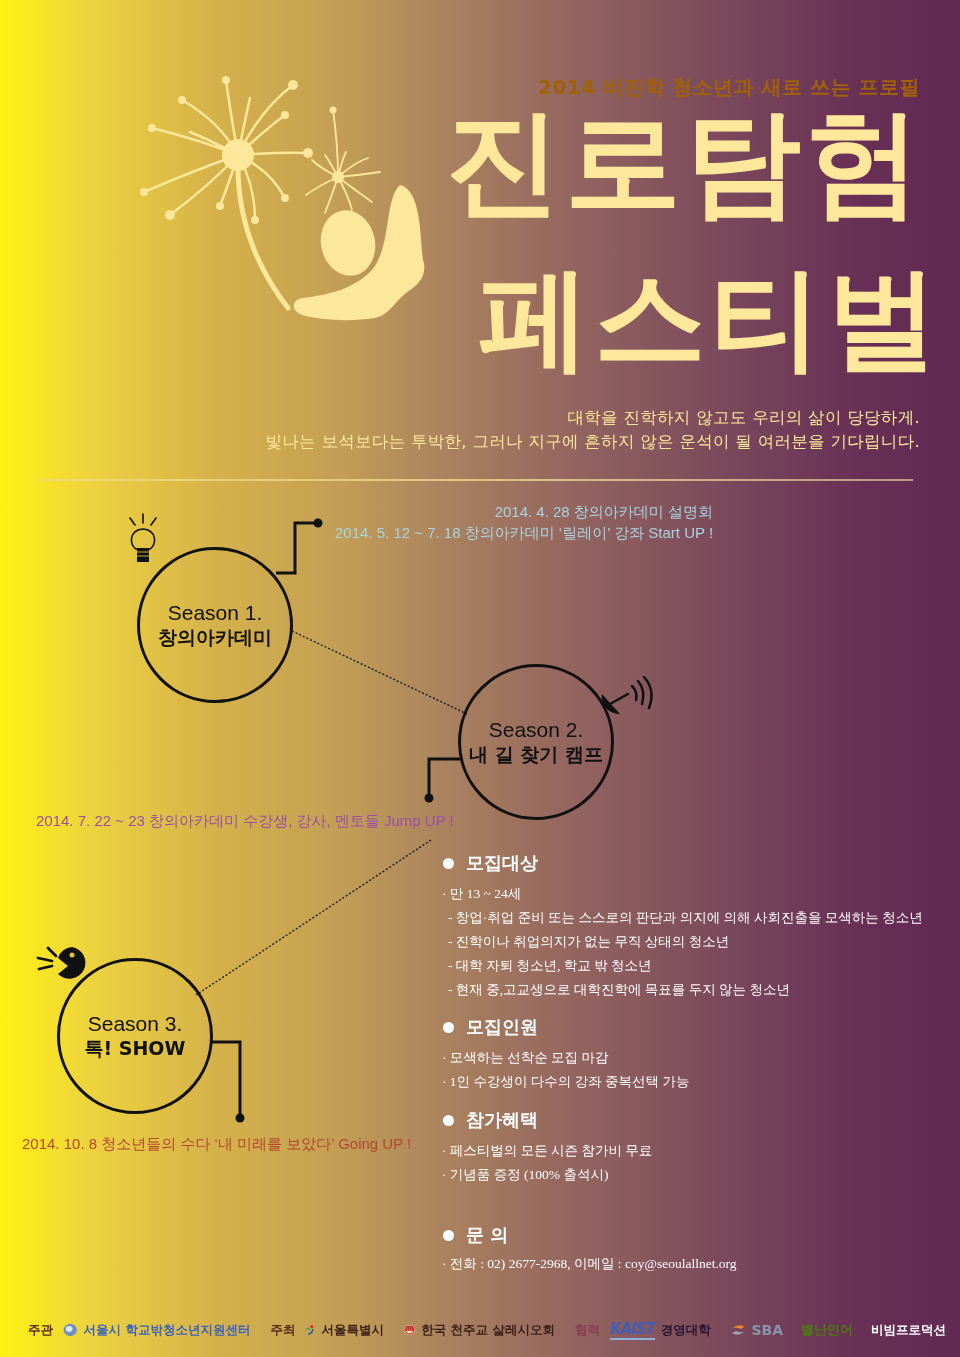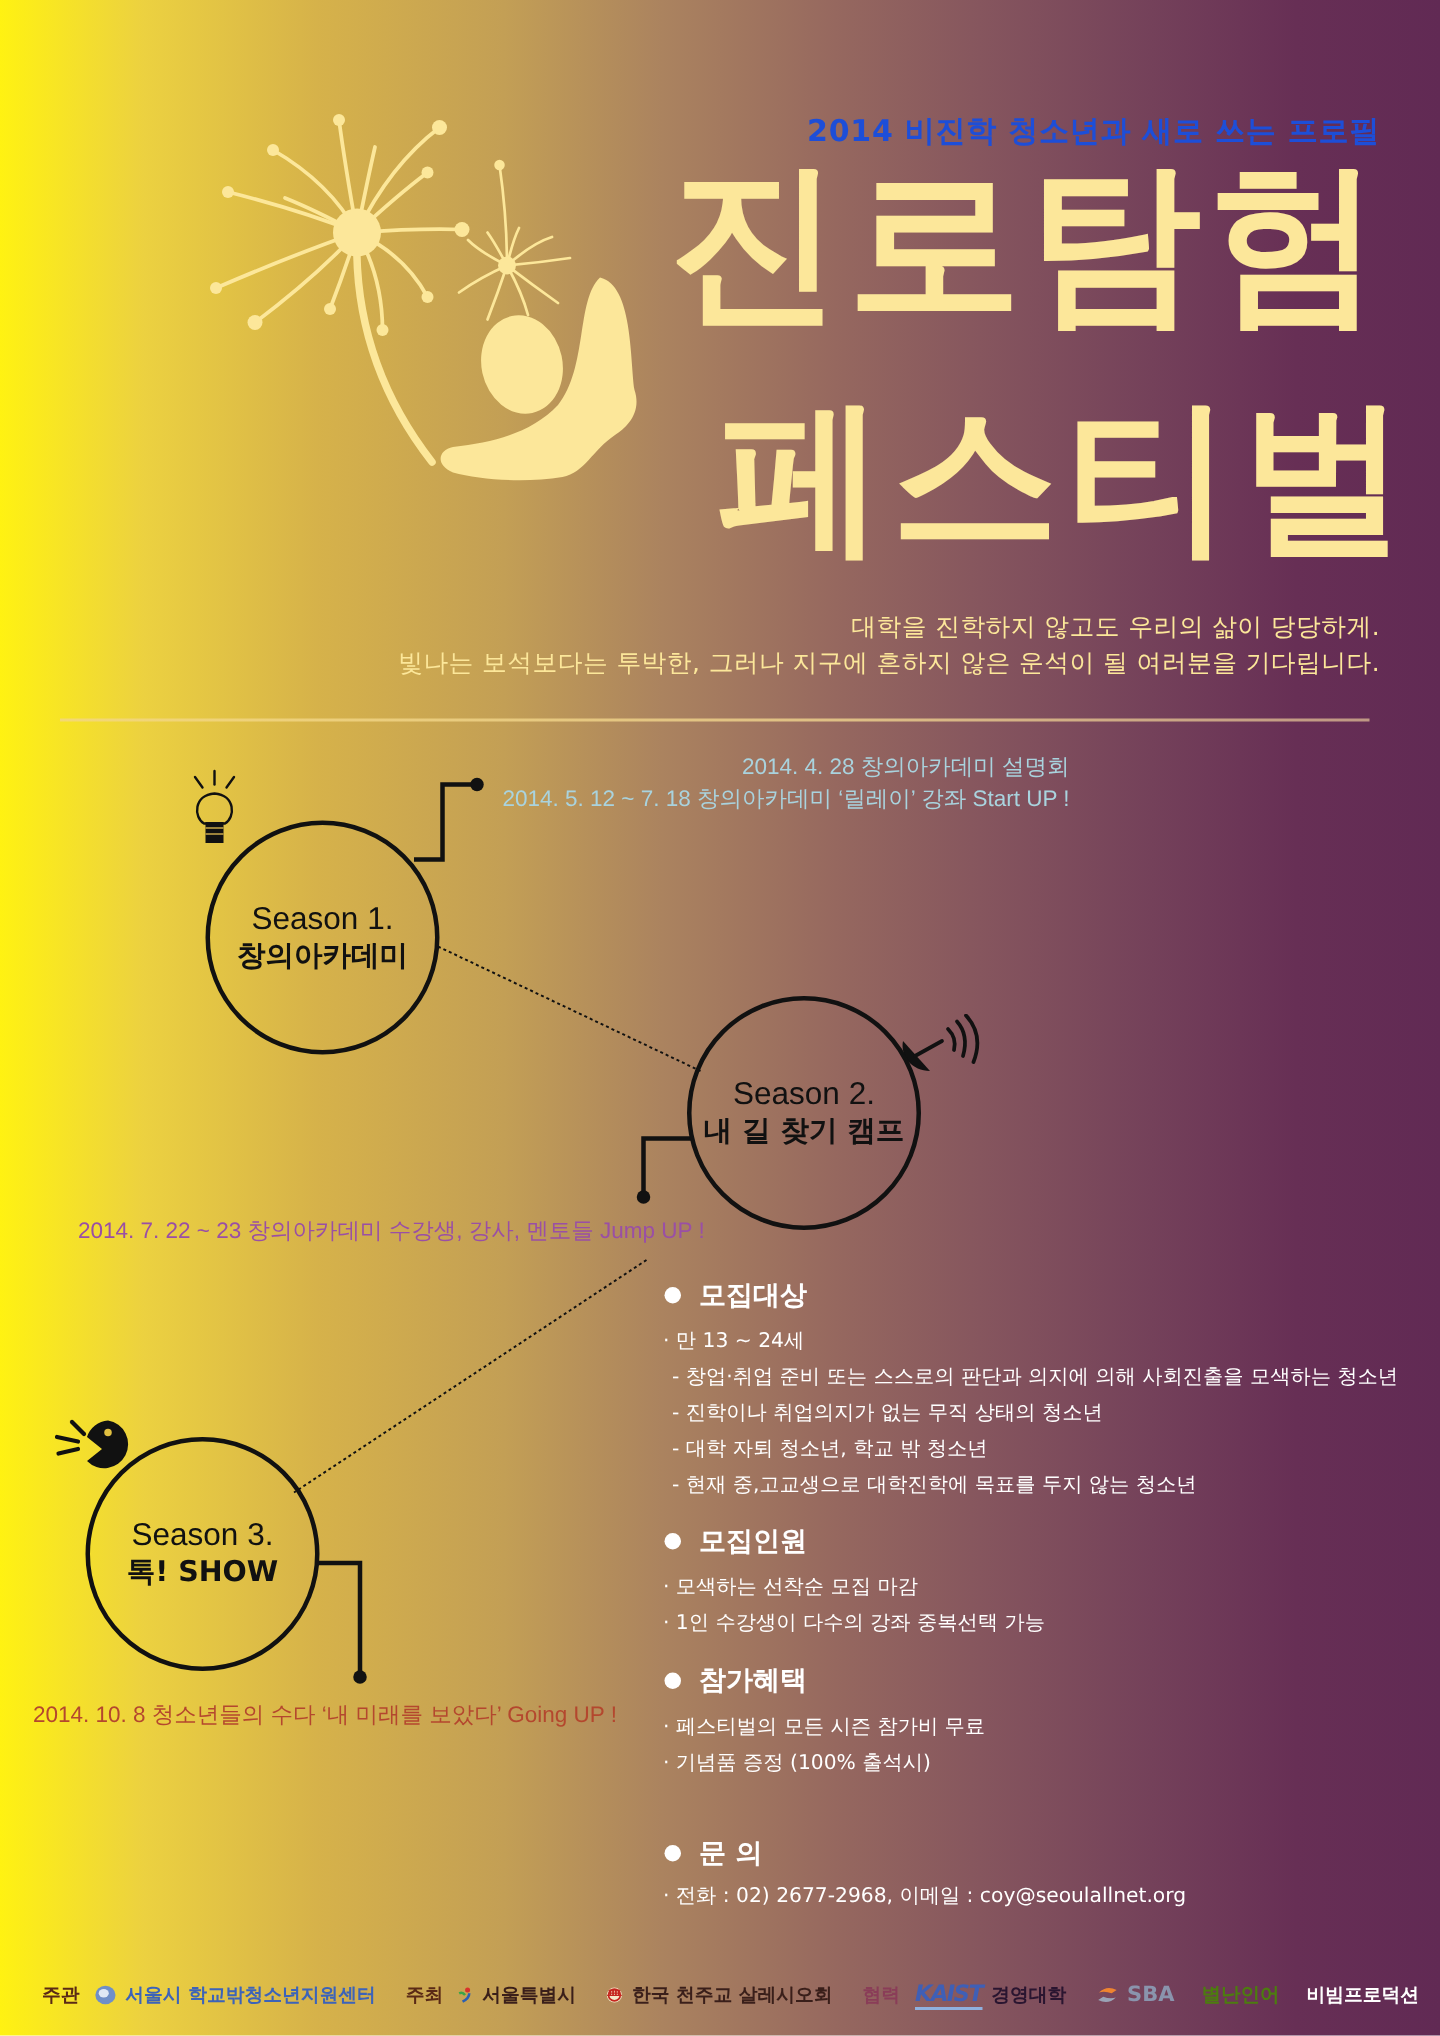--- a/index.html
+++ b/index.html
@@ -5,21 +5,21 @@
   * { margin: 0; padding: 0; box-sizing: border-box; }
   html, body { width: 960px; height: 1357px; overflow: hidden; }
   body {
     position: relative;
     font-family: "DejaVu Sans", "Liberation Sans", sans-serif;
     background: linear-gradient(to right,
       #fff212 0%, #ecd140 10%, #d6b24a 22%, #c39f55 35%, #ab835f 46%,
       #96685f 58%, #86565e 68%, #74415a 80%, #672f55 90%, #612a54 100%);
   }
   .abs { position: absolute; }
-  .cream { color: #1d4ed8; }
+  .cream { color: #a16207; }
 
   
   .subtitle {
     left: 500px; top: 74px; width: 420px; text-align: right;
     font-size: 20px; font-weight: bold; letter-spacing: 0.5px;
   }
   .title-line {
     font-weight: bold; color: #fce79a; letter-spacing: 4px;
     line-height: 1; white-space: nowrap;
   }
@@ -42,28 +42,28 @@
     color: #111; text-align: center;
   }
   .circle .s-title { font-size: 21px; line-height: 24px; font-family: "Liberation Sans", sans-serif; }
   .circle .s-sub { font-size: 19px; line-height: 24px; font-weight: bold; }
   .c1 { left: 137px; top: 547px; width: 156px; height: 156px; }
   .c2 { left: 458px; top: 664px; width: 156px; height: 156px; }
   .c3 { left: 57px; top: 958px; width: 156px; height: 156px; }
 
   .event { font-size: 15px; line-height: 21px; white-space: nowrap; font-family: "Liberation Sans", sans-serif; }
   .ev1 { left: 335px; top: 501px; color: #a9d3de; text-align: right; }
-  .ev2 { left: 52px; top: 810px; color: #9a4fa5; }
+  .ev2 { left: 36px; top: 810px; color: #9a4fa5; }
   .ev3 { left: 22px; top: 1133px; color: #b4472e; }
 
   
   .section { left: 440px; }
   .sec-head { display: flex; align-items: center; color: #fff; font-size: 18px; font-weight: bold; height: 26px; }
   .sec-head .dot { width: 11px; height: 11px; border-radius: 50%; background: #fff; margin: 0 12px 0 3px; }
-  .item { color: #fff; font-size: 13.5px; line-height: 24px; white-space: nowrap; }
+  .item { color: #fff; font-size: 13.5px; line-height: 24px; white-space: nowrap; font-family: Liberation Serif, serif; }
   .item.bullet { padding-left: 2px; }
   .item.dash { padding-left: 8px; }
 
   
   .footer {
     left: 0; top: 1314px; width: 960px; height: 32px;
     display: flex; align-items: center; padding-left: 28px; gap: 6px;
     font-size: 12.5px; font-weight: bold; white-space: nowrap;
   }
   .f-label { color: #5a2a16; margin-right: 4px; }

